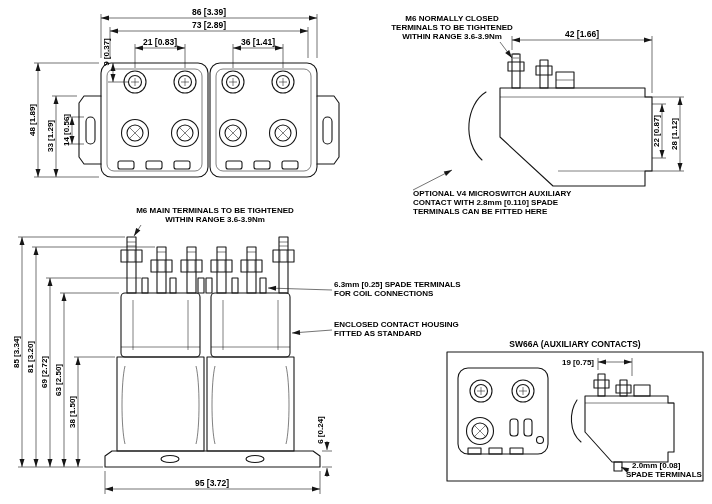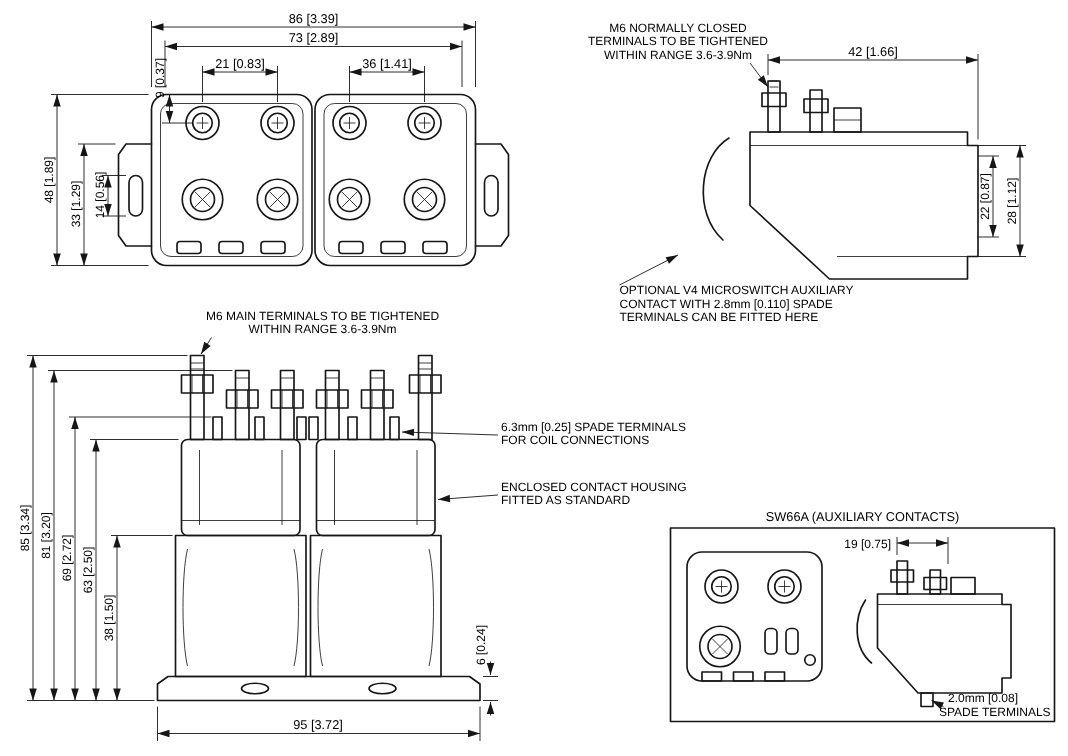--- a/index.html
+++ b/index.html
@@ -1,17 +1,17 @@
 <!DOCTYPE html>
 <html><head>
 <meta charset="utf-8">
 <title>Technical Drawing</title>
 <style>
   html,body{margin:0;padding:0;background:#ffffff;}
-  .canvas{position:relative;width:712px;height:504px;background:#ffffff;overflow:hidden;}
+  .canvas{position:relative;width:712px;height:504px;background:#ffffff;overflow:hidden;font-weight:bold;}
   svg{display:block;}
   .ln{fill:none;stroke:#161616;stroke-width:1.1;stroke-linejoin:round;stroke-linecap:round;}
   .thin{fill:none;stroke:#161616;stroke-width:0.55;stroke-linejoin:round;}
   .dim{fill:none;stroke:#161616;stroke-width:0.6;}
   text{font-family:"Liberation Sans","DejaVu Sans",sans-serif;font-size:8.5px;fill:#000;}
   .sm{font-size:8px;}
 </style>
 </head>
 <body>
 

